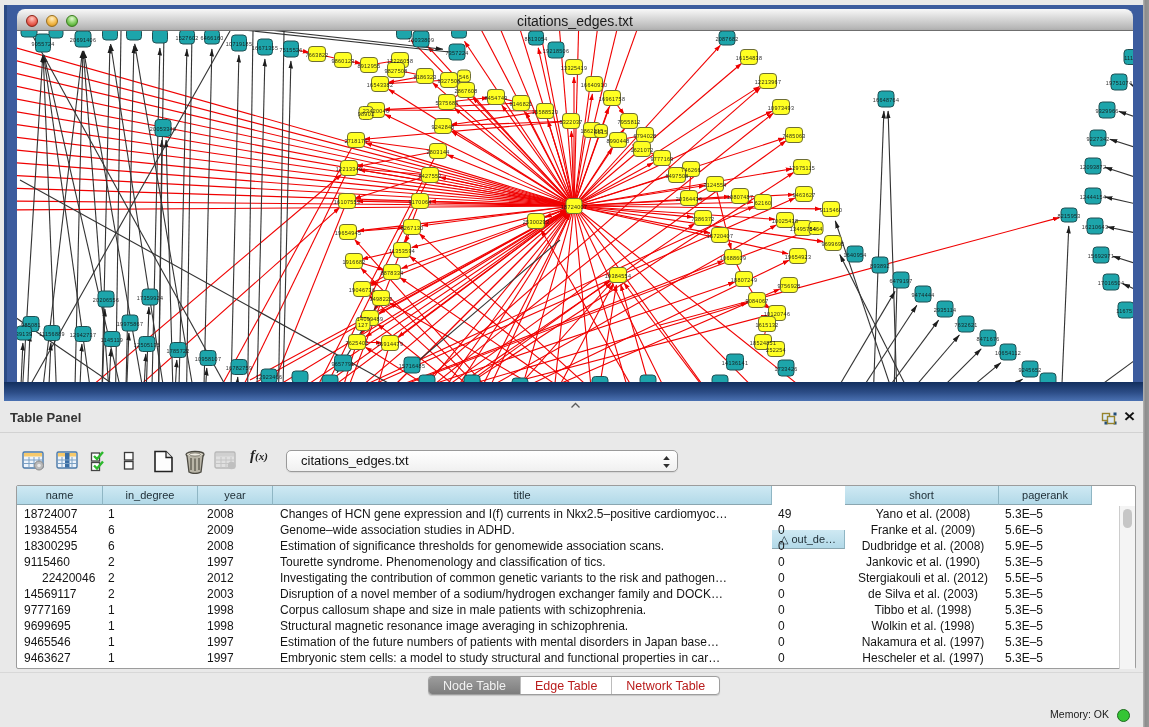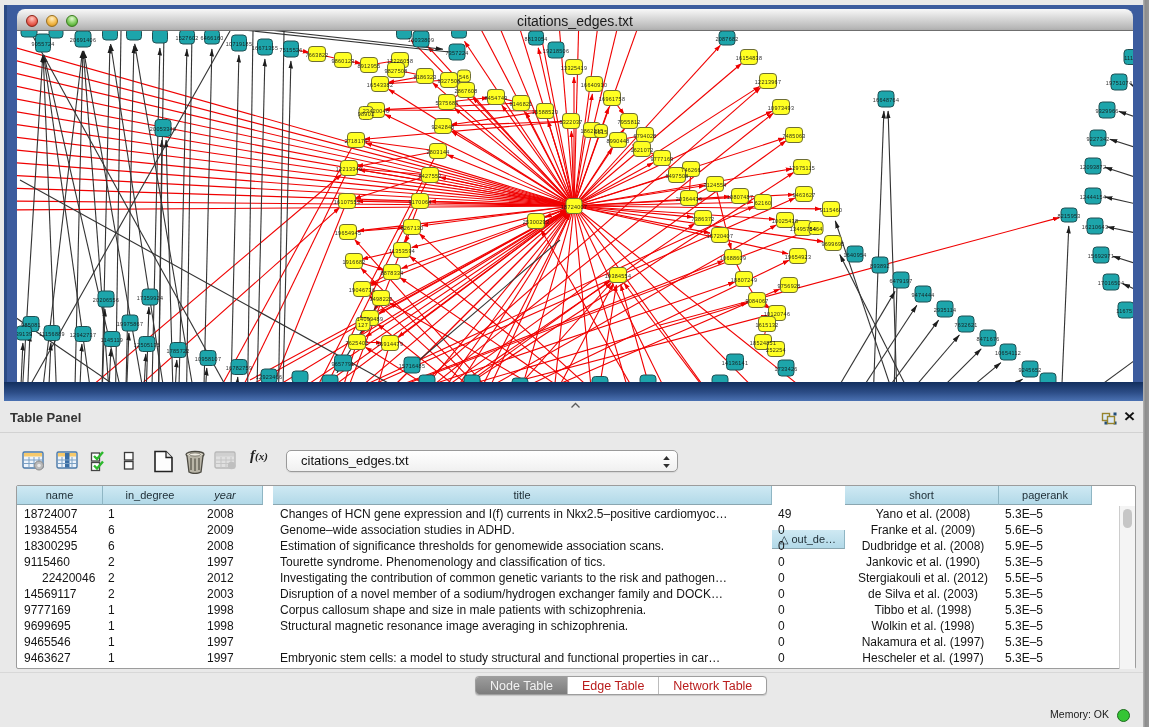--- a/index.html
+++ b/index.html
@@ -39,21 +39,21 @@
   border-right:1px solid #8fb6c4; border-bottom:1px solid #8aa6b0; font-size:11px; color:#1c2b33;
   text-align:center; line-height:19px; }
 .tr { position:absolute; left:0; width:1100px; height:16px; font-size:12px; color:#141414; }
 .tr span { position:absolute; top:1px; white-space:nowrap; }
 .tr .ctr { text-align:center; }
 #vsb { position:absolute; right:0px; top:20px; width:16px; height:163px; border-left:1px solid #cdcdcd; background:#f4f4f4; }
 #vsb .thumb { position:absolute; left:3px; top:3px; width:9px; height:19px; background:#c6c6c6; border-radius:5px; }
 
 #tabline { position:absolute; left:0; top:271px; width:100%; border-top:1px solid #d8d8d8; }
 #tabs { position:absolute; left:428px; top:275px; height:19px; display:flex; border:1px solid #9e9e9e;
-  border-radius:4px; overflow:hidden; background:#fff; box-shadow:0 0.5px 1px rgba(0,0,0,0.15);margin-left:47px;}
+  border-radius:4px; overflow:hidden; background:#fff; box-shadow:0 0.5px 1px rgba(0,0,0,0.15);}
 #tabs .seg { font-size:12.5px; color:#b91c1c; line-height:18px; padding:0 14px; }
 #tabs .sel { background:linear-gradient(#9c9c9c,#7d7d7d); color:#f2f2f2; }
 #tabs .seg + .seg { border-left:1px solid #bcbcbc; }
 #status { position:absolute; right:36px; top:307px; font-size:10.5px; color:#1a1a1a; }
 #greendot { position:absolute; right:15px; top:308px; width:13px; height:13px; border-radius:50%;
   background:#35c535; border:1.5px solid #1d6b1d; }
 </style></head>
 <body>
 <div id="desktop">
     <div class="linner"></div>
@@ -668,21 +668,21 @@
     <div id="combo">citations_edges.txt
       <svg style="position:absolute; right:6px; top:4px;" width="9" height="14">
         <path d="M1.2 5 L4.5 1 L7.8 5 z" fill="#2e2e2e"></path>
         <path d="M1.2 9 L4.5 13 L7.8 9 z" fill="#2e2e2e"></path>
       </svg>
     </div>
   </div>
   <div id="tbl">
     <div class="th" style="left:0px; width:86px;">name</div>
     <div class="th" style="left:86px; width:95px;">in_degree</div>
-    <div class="th" style="left:171px; width:75px;font-style:italic;">year</div>
+    <div class="th" style="left:181px; width:75px;">year</div>
     <div class="th" style="left:256px; width:499px;">title</div>
     <div class="th" style="left:755px; width:73px;margin-top:44px;">△ out_de…</div>
     <div class="th" style="left:828px; width:154px;">short</div>
     <div class="th" style="left:982px; width:93px;">pagerank</div>
 <div class="tr" style="top:20px">
         <span style="left:7px">18724007</span>
         <span style="left:91px">1</span>
         <span style="left:190px">2008</span>
         <span style="left:263px">Changes of HCN gene expression and I(f) currents in Nkx2.5–positive cardiomyoc…</span>
         <span style="left:761px">49</span>
@@ -749,20 +749,21 @@
         <span style="left:190px">1998</span>
         <span style="left:263px">Structural magnetic resonance image averaging in schizophrenia.</span>
         <span style="left:761px">0</span>
         <span class="ctr" style="left:829px;width:154px">Wolkin et al. (1998)</span>
         <span style="left:988px">5.3E–5</span>
       </div>
 <div class="tr" style="top:148px">
         <span style="left:7px">9465546</span>
         <span style="left:91px">1</span>
         <span style="left:190px">1997</span>
+        <span style="left:263px">Estimation of the future numbers of patients with mental disorders in Japan base…</span>
         <span style="left:761px">0</span>
         <span class="ctr" style="left:829px;width:154px">Nakamura et al. (1997)</span>
         <span style="left:988px">5.3E–5</span>
       </div>
 <div class="tr" style="top:164px">
         <span style="left:7px">9463627</span>
         <span style="left:91px">1</span>
         <span style="left:190px">1997</span>
         <span style="left:263px">Embryonic stem cells: a model to study structural and functional properties in car…</span>
         <span style="left:761px">0</span>

